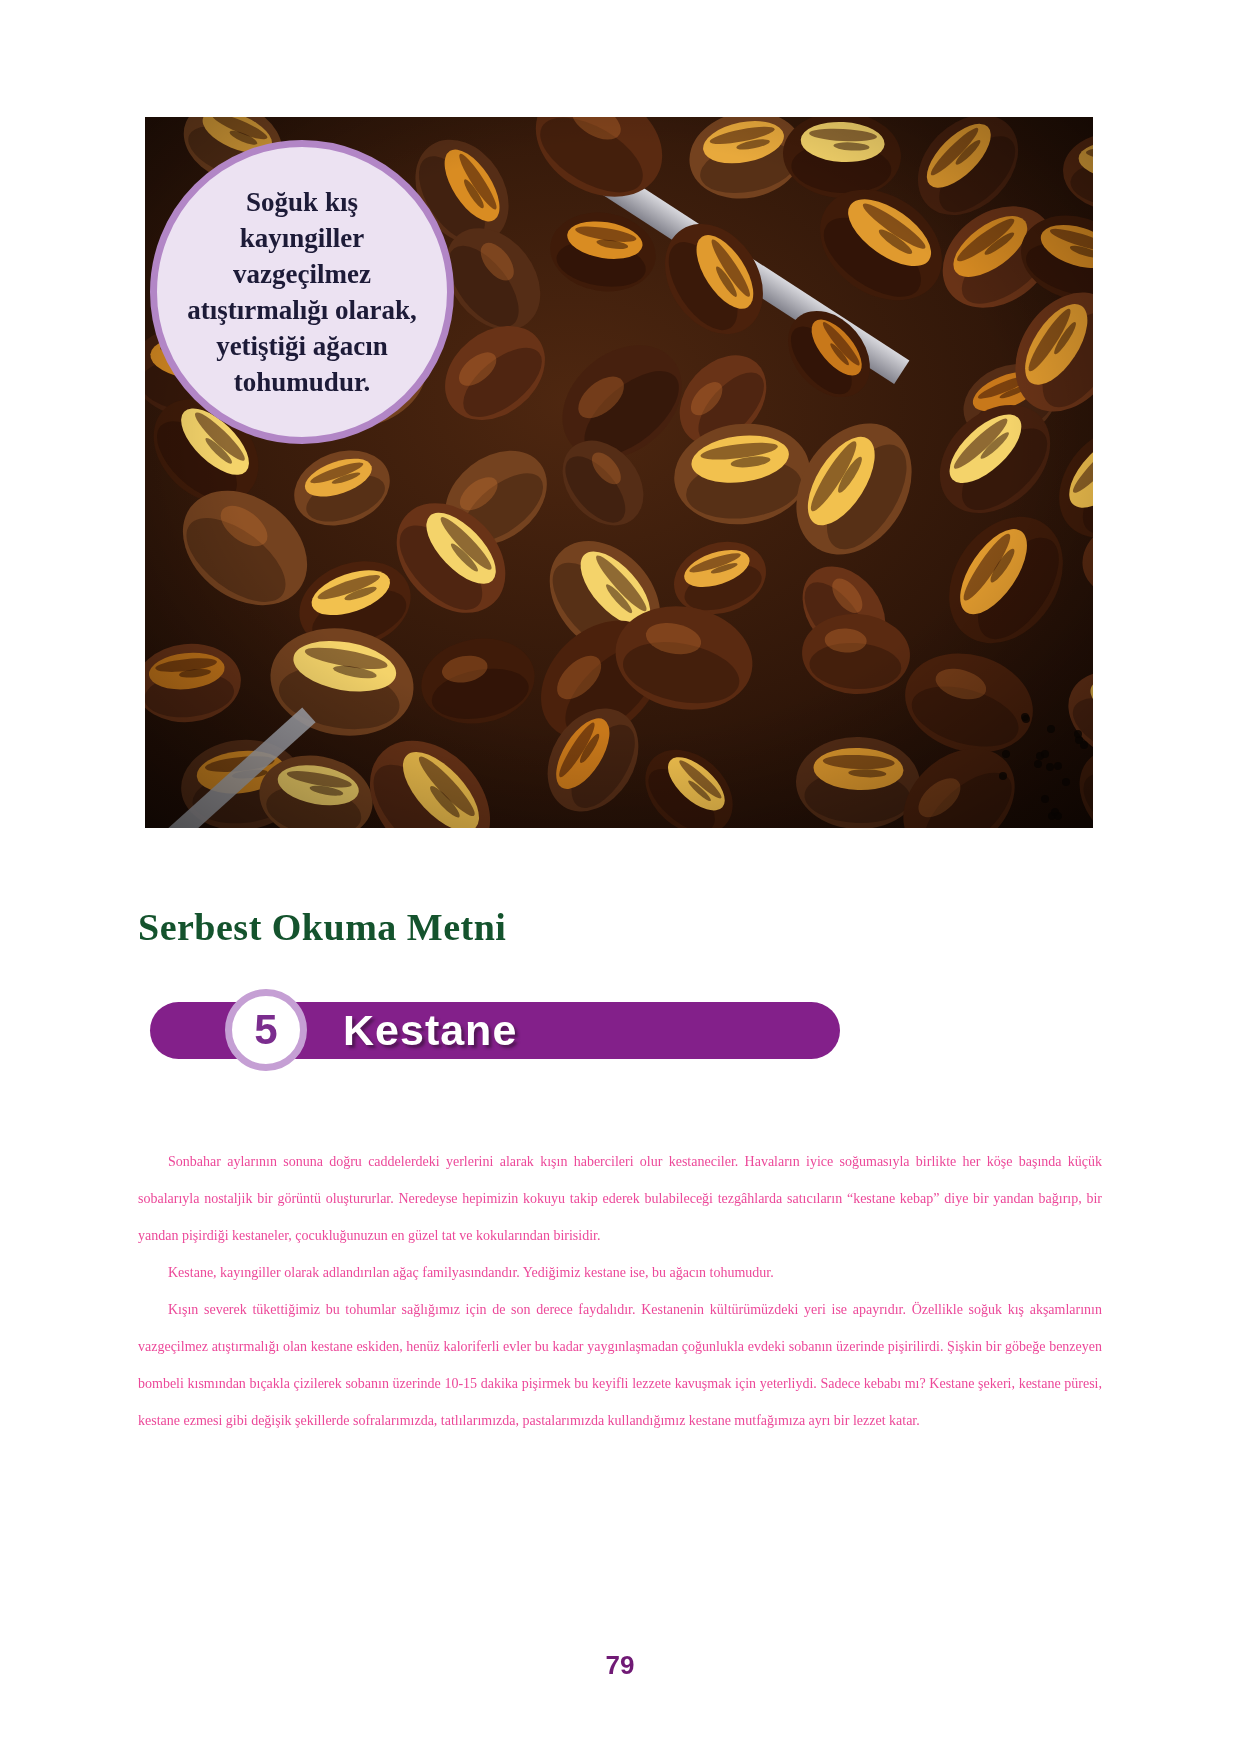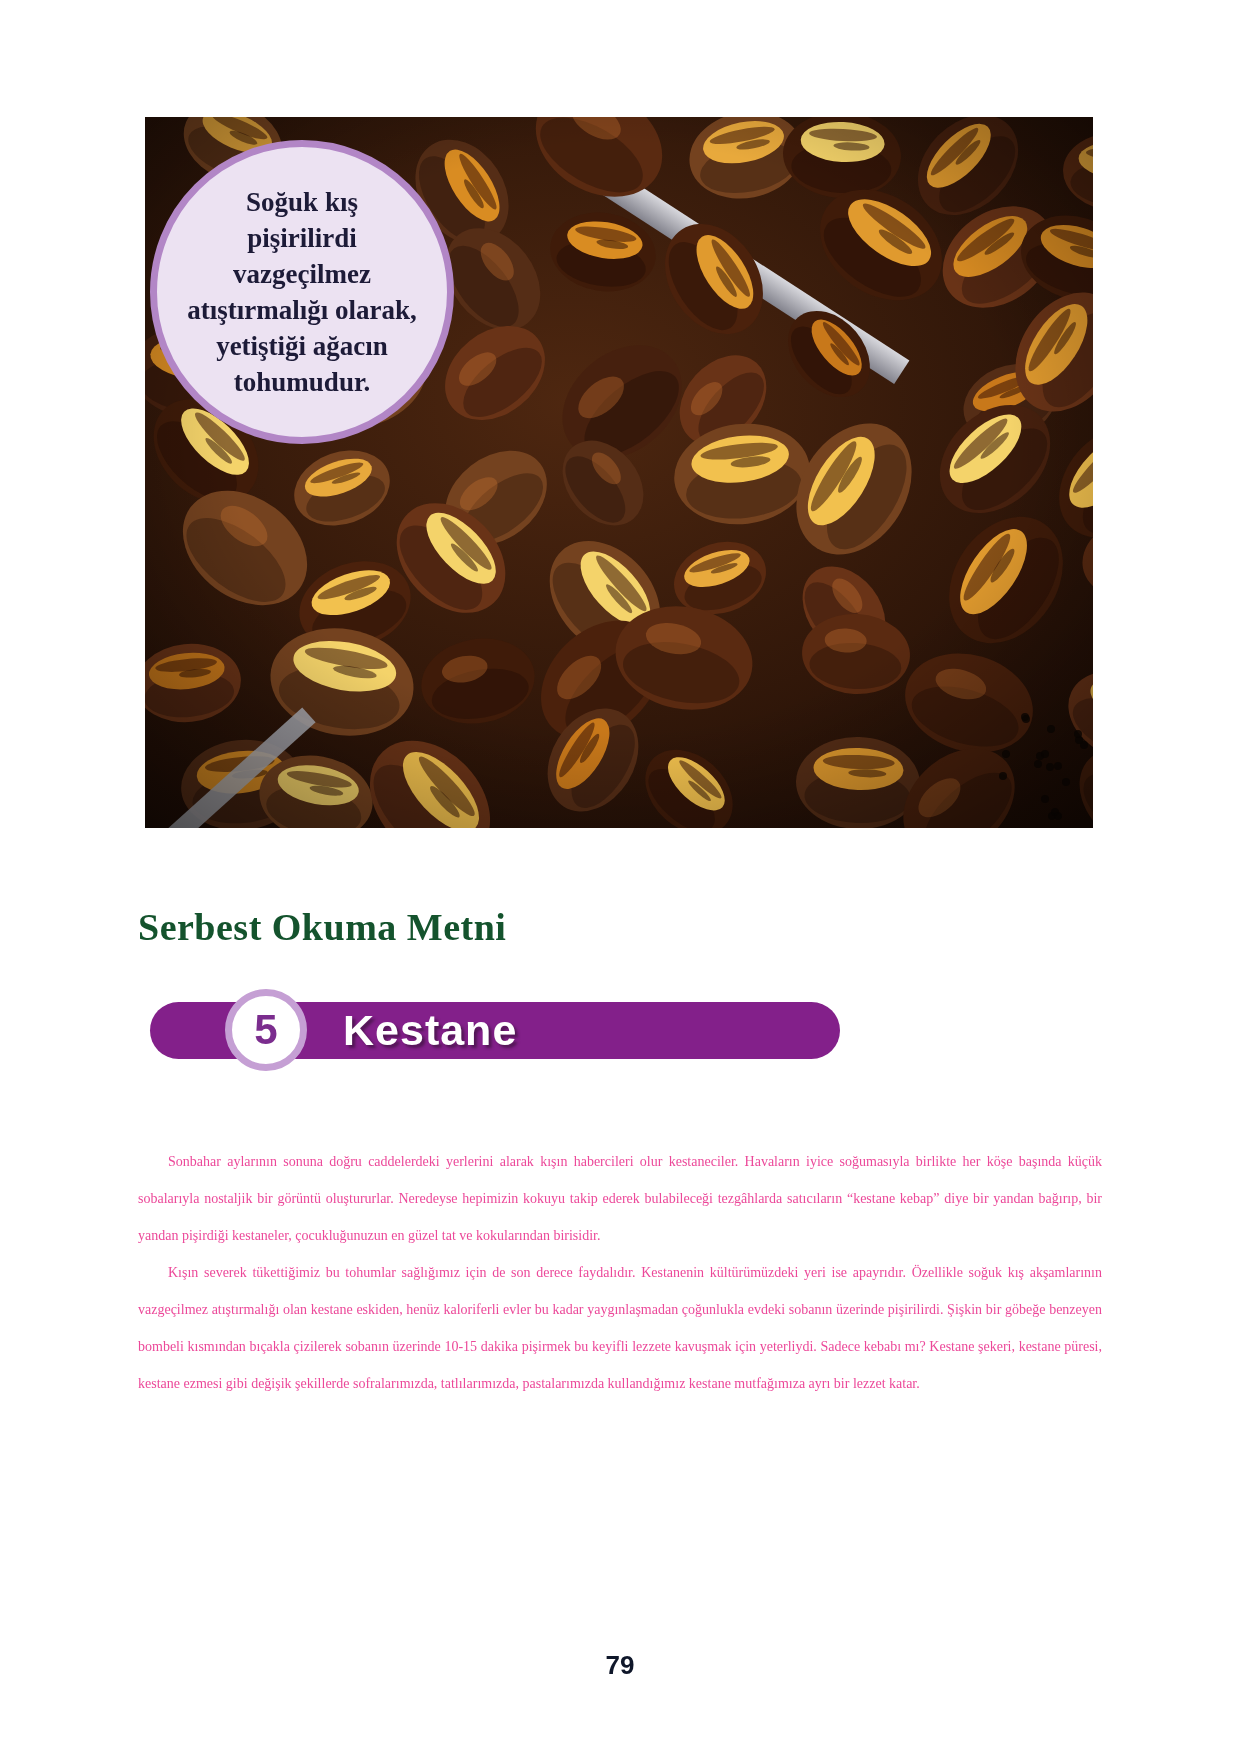--- a/index.html
+++ b/index.html
@@ -68,21 +68,21 @@
     text-align:justify;
     margin-top:43px;
   }
   .bodytext p { text-indent:30px; margin:0; }
 
   
   .pageno {
     position:absolute; left:0; top:1650px; width:100%;
     text-align:center;
     font-family:"Liberation Sans", sans-serif;
-    font-size:26px; font-weight:bold; color:#0f172a;
+    font-size:26px; font-weight:bold; color:#701a75;
   }
 </style>
 </head>
 <body>
 
 <div class="photo">
   <svg id="chestnuts" viewBox="0 0 948 711" preserveAspectRatio="xMidYMid slice" xmlns="http://www.w3.org/2000/svg">
       <defs>
         <radialGradient id="pg" cx="45%" cy="40%" r="80%">
           <stop offset="0%" stop-color="#4e2710"></stop>
@@ -479,36 +479,37 @@
       <circle cx="905" cy="650" r="4" fill="#0d0603" opacity="0.8"></circle>
       <circle cx="933" cy="617" r="4" fill="#0d0603" opacity="0.8"></circle>
       <circle cx="913" cy="699" r="4" fill="#0d0603" opacity="0.8"></circle>
       <circle cx="921" cy="665" r="4" fill="#0d0603" opacity="0.8"></circle>
       <rect width="948" height="711" fill="url(#vg)"></rect>
     </svg>
 
   <div class="callout">
     <div class="callout-text">
       <span>Soğuk kış</span>
-      <span>pişirilirdi</span>
+      <span>kayıngiller</span>
       <span>vazgeçilmez</span>
       <span>atıştırmalığı olarak,</span>
       <span>yetiştiği ağacın</span>
       <span>tohumudur.</span>
     </div>
   </div>
 </div>
 
 <div class="section-heading">Serbest Okuma Metni</div>
 
 <div class="banner">
   <div class="badge">
     <span class="badge-number">5</span>
   </div>
   <span class="banner-title">Kestane</span>
 </div>
 
 <div class="bodytext">
   <p>Sonbahar aylarının sonuna doğru caddelerdeki yerlerini alarak kışın habercileri olur kestaneciler. Havaların iyice soğumasıyla birlikte her köşe başında küçük sobalarıyla nostaljik bir görüntü oluştururlar. Neredeyse hepimizin kokuyu takip ederek bulabileceği tezgâhlarda satıcıların “kestane kebap” diye bir yandan bağırıp, bir yandan pişirdiği kestaneler, çocukluğunuzun en güzel tat ve kokularından birisidir.</p>
+  <p>Kestane, kayıngiller olarak adlandırılan ağaç familyasındandır. Yediğimiz kestane ise, bu ağacın tohumudur.</p>
   <p>Kışın severek tükettiğimiz bu tohumlar sağlığımız için de son derece faydalıdır. Kestanenin kültürümüzdeki yeri ise apayrıdır. Özellikle soğuk kış akşamlarının vazgeçilmez atıştırmalığı olan kestane eskiden, henüz kaloriferli evler bu kadar yaygınlaşmadan çoğunlukla evdeki sobanın üzerinde pişirilirdi. Şişkin bir göbeğe benzeyen bombeli kısmından bıçakla çizilerek sobanın üzerinde 10-15 dakika pişirmek bu keyifli lezzete kavuşmak için yeterliydi. Sadece kebabı mı? Kestane şekeri, kestane püresi, kestane ezmesi gibi değişik şekillerde sofralarımızda, tatlılarımızda, pastalarımızda kullandığımız kestane mutfağımıza ayrı bir lezzet katar.</p>
 </div>
 
 <div class="pageno">79</div>
 
 </body></html>

